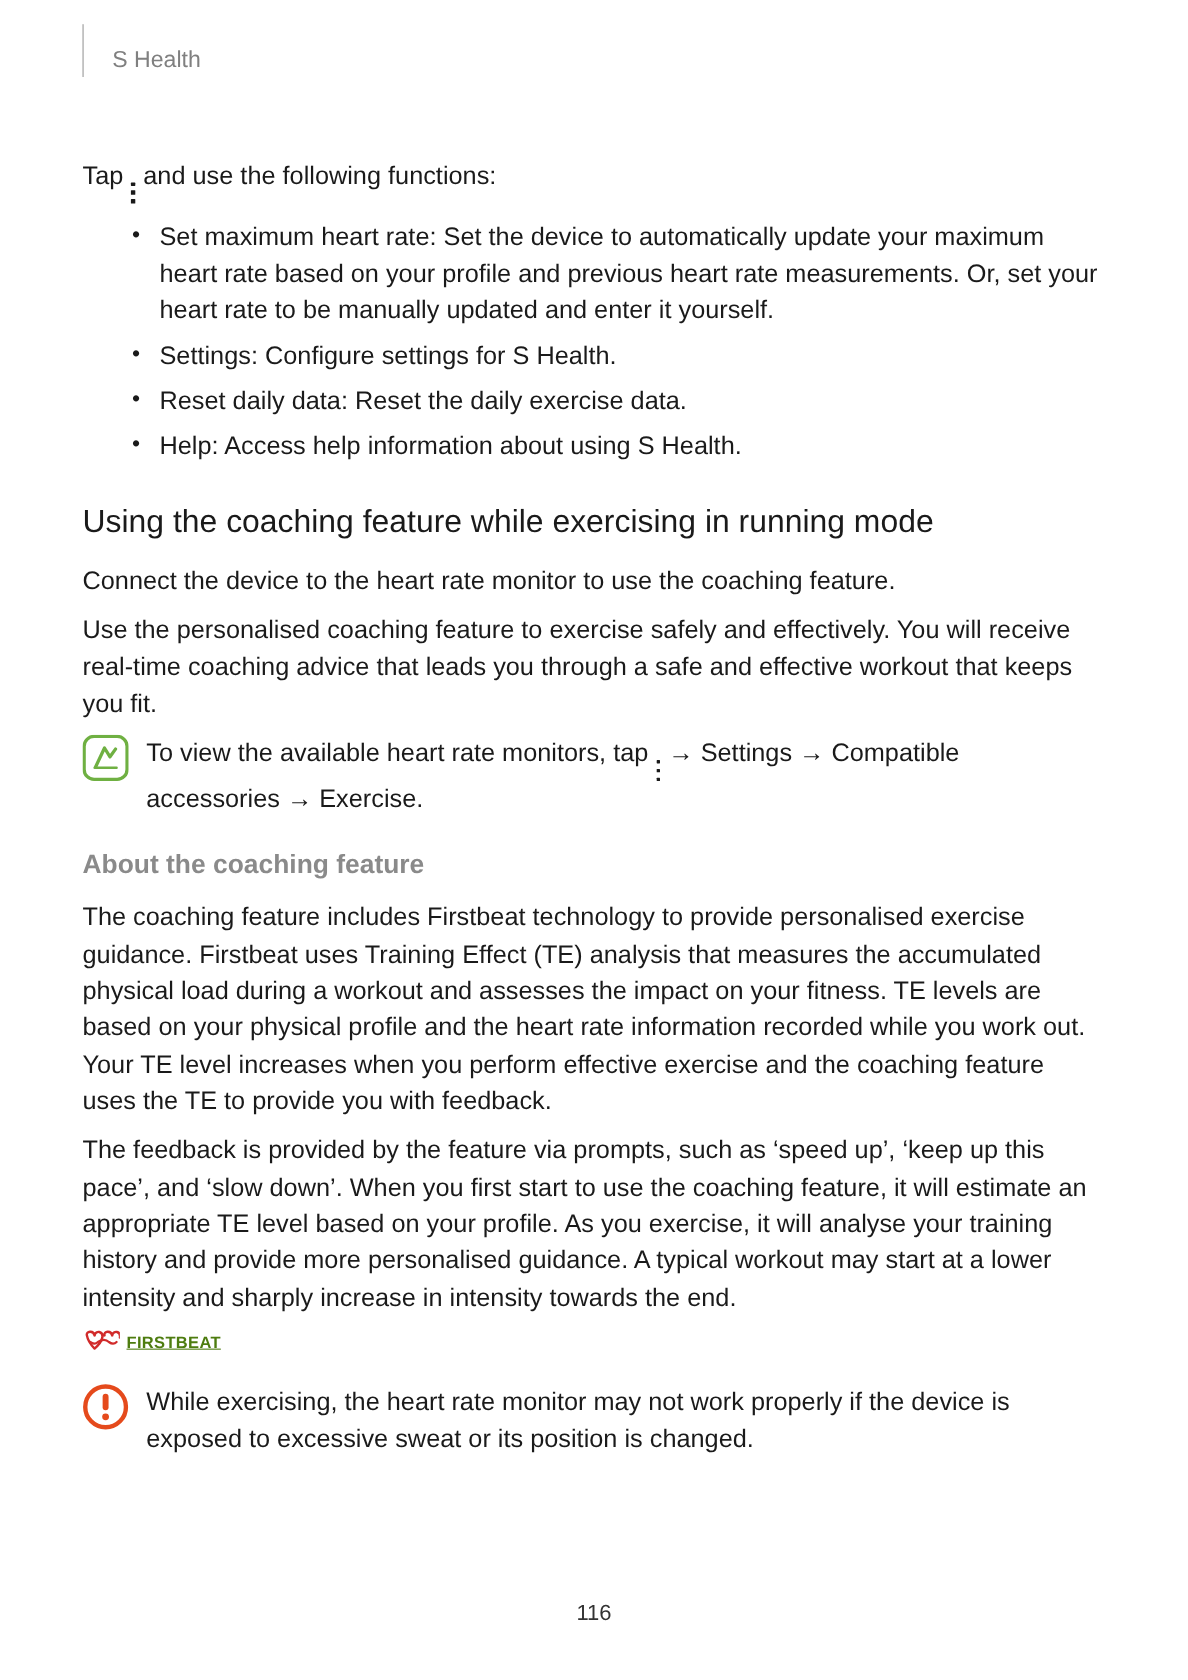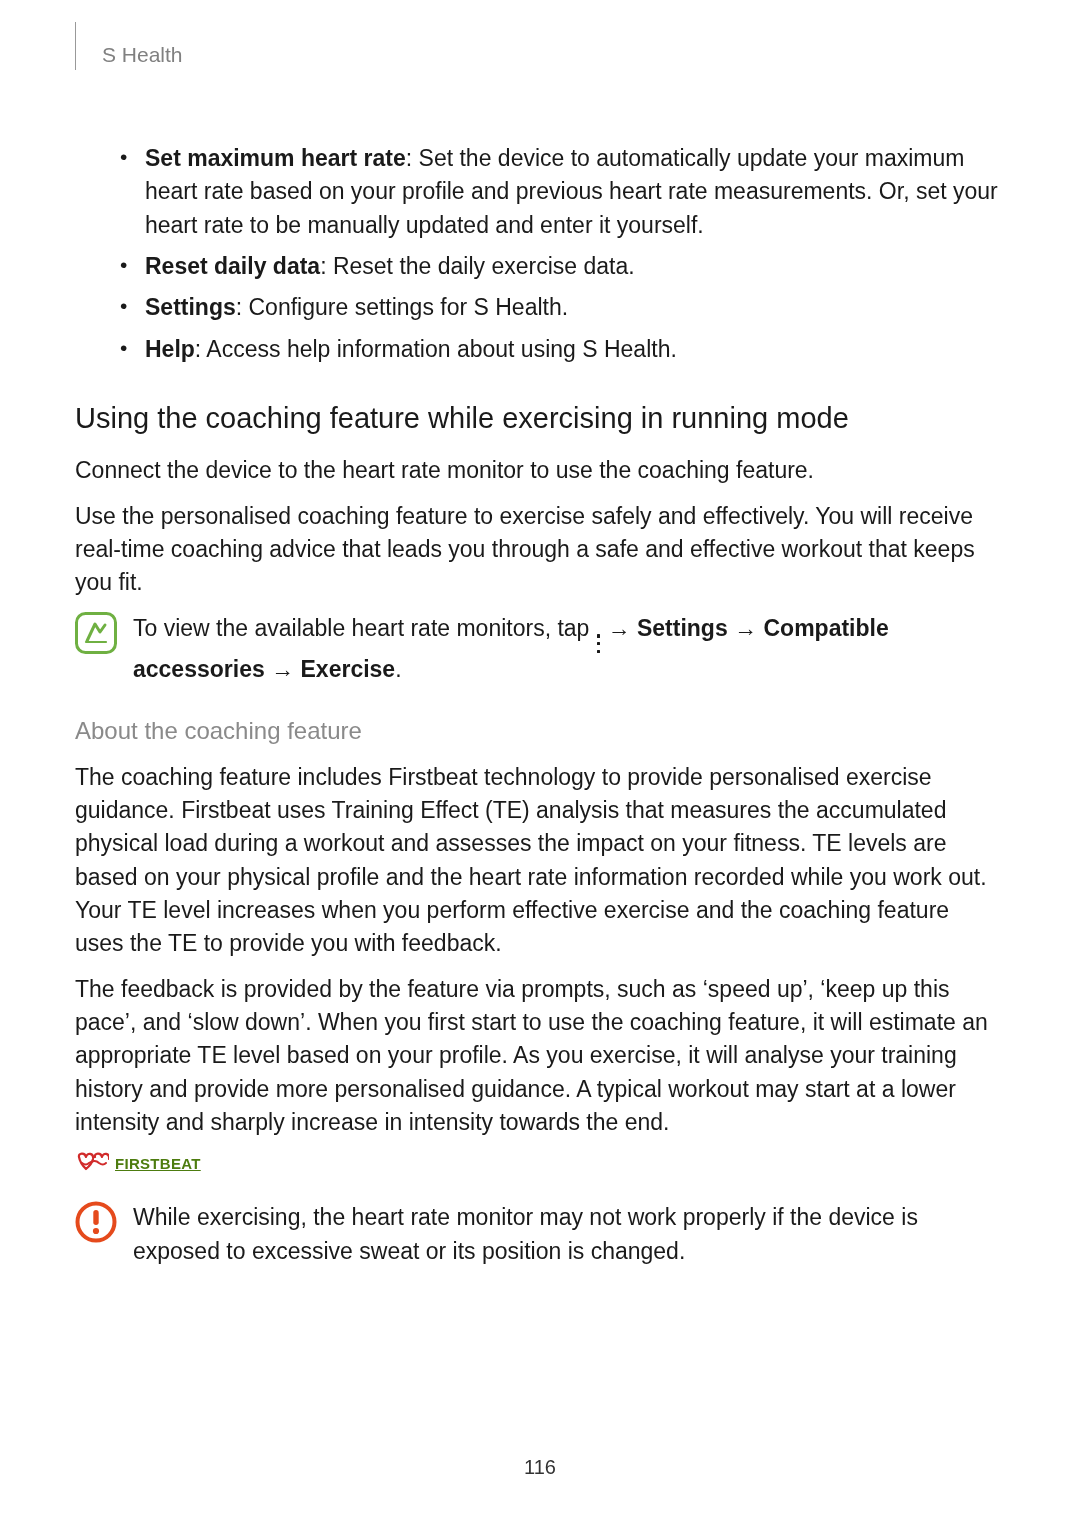--- a/index.html
+++ b/index.html
@@ -63,21 +63,21 @@
     padding-left: 30px;
   }
   ul.funcs li::before {
     content: "•";
     position: absolute;
     left: 5px;
     top: 0;
     font-size: 21px;
     color: #1a1a1a;
   }
-  strong { font-weight: 700; }
+  strong { font-weight: 400; }
   h2.section {
     font-size: 29px;
     font-weight: 400;
     margin-bottom: 18px;
     line-height: 1.25;
   }
   p.body {
     font-size: 23px;
     line-height: 1.45;
     margin-bottom: 12px;
@@ -85,21 +85,21 @@
   .callout {
     display: flex;
     align-items: flex-start;
     margin-top: 12px;
     margin-bottom: 30px;
   }
   .callout .cicon { flex: 0 0 44px; margin-right: 14px; }
   .callout .ctext { font-size: 23px; line-height: 1.45; flex: 1; }
   h3.sub {
     font-size: 24px;
-    font-weight: 400;
+    font-weight: 700;
     color: #8a8a8a;
     margin-top: 12px;
     margin-bottom: 16px;
   }
   a.link { color: #2a7fc9; text-decoration: none; }
   .firstbeat-logo {
     display: flex;
     align-items: center;
     margin-top: 10px;
     margin-bottom: 26px;
@@ -125,25 +125,32 @@
 </head>
 <body>
 
 <div class="page">
 
   <div class="header">
     <div class="header-rule"></div>
     <span>S Health</span>
   </div>
 
+  <p class="intro">
+    <span>Tap </span><span class="more-icon">
+        <span></span>
+        <span></span>
+        <span></span>
+      </span><span> and use the following functions:</span>
+  </p>
 
   <ul class="funcs">
     <li><strong>Set maximum heart rate</strong><span>: Set the device to automatically update your maximum heart rate based on your profile and previous heart rate measurements. Or, set your heart rate to be manually updated and enter it yourself.</span></li>
+    <li><strong>Settings</strong><span>: Configure settings for S Health.</span></li>
     <li><strong>Reset daily data</strong><span>: Reset the daily exercise data.</span></li>
-    <li><strong>Settings</strong><span>: Configure settings for S Health.</span></li>
     <li><strong>Help</strong><span>: Access help information about using S Health.</span></li>
   </ul>
 
   <h2 class="section">Using the coaching feature while exercising in running mode</h2>
   <p class="body">Connect the device to the heart rate monitor to use the coaching feature.</p>
   <p class="body">Use the personalised coaching feature to exercise safely and effectively. You will receive real-time coaching advice that leads you through a safe and effective workout that keeps you fit.</p>
 
   <div class="callout">
     <div class="cicon">
       <svg width="42" height="42" viewBox="0 0 42 42">

